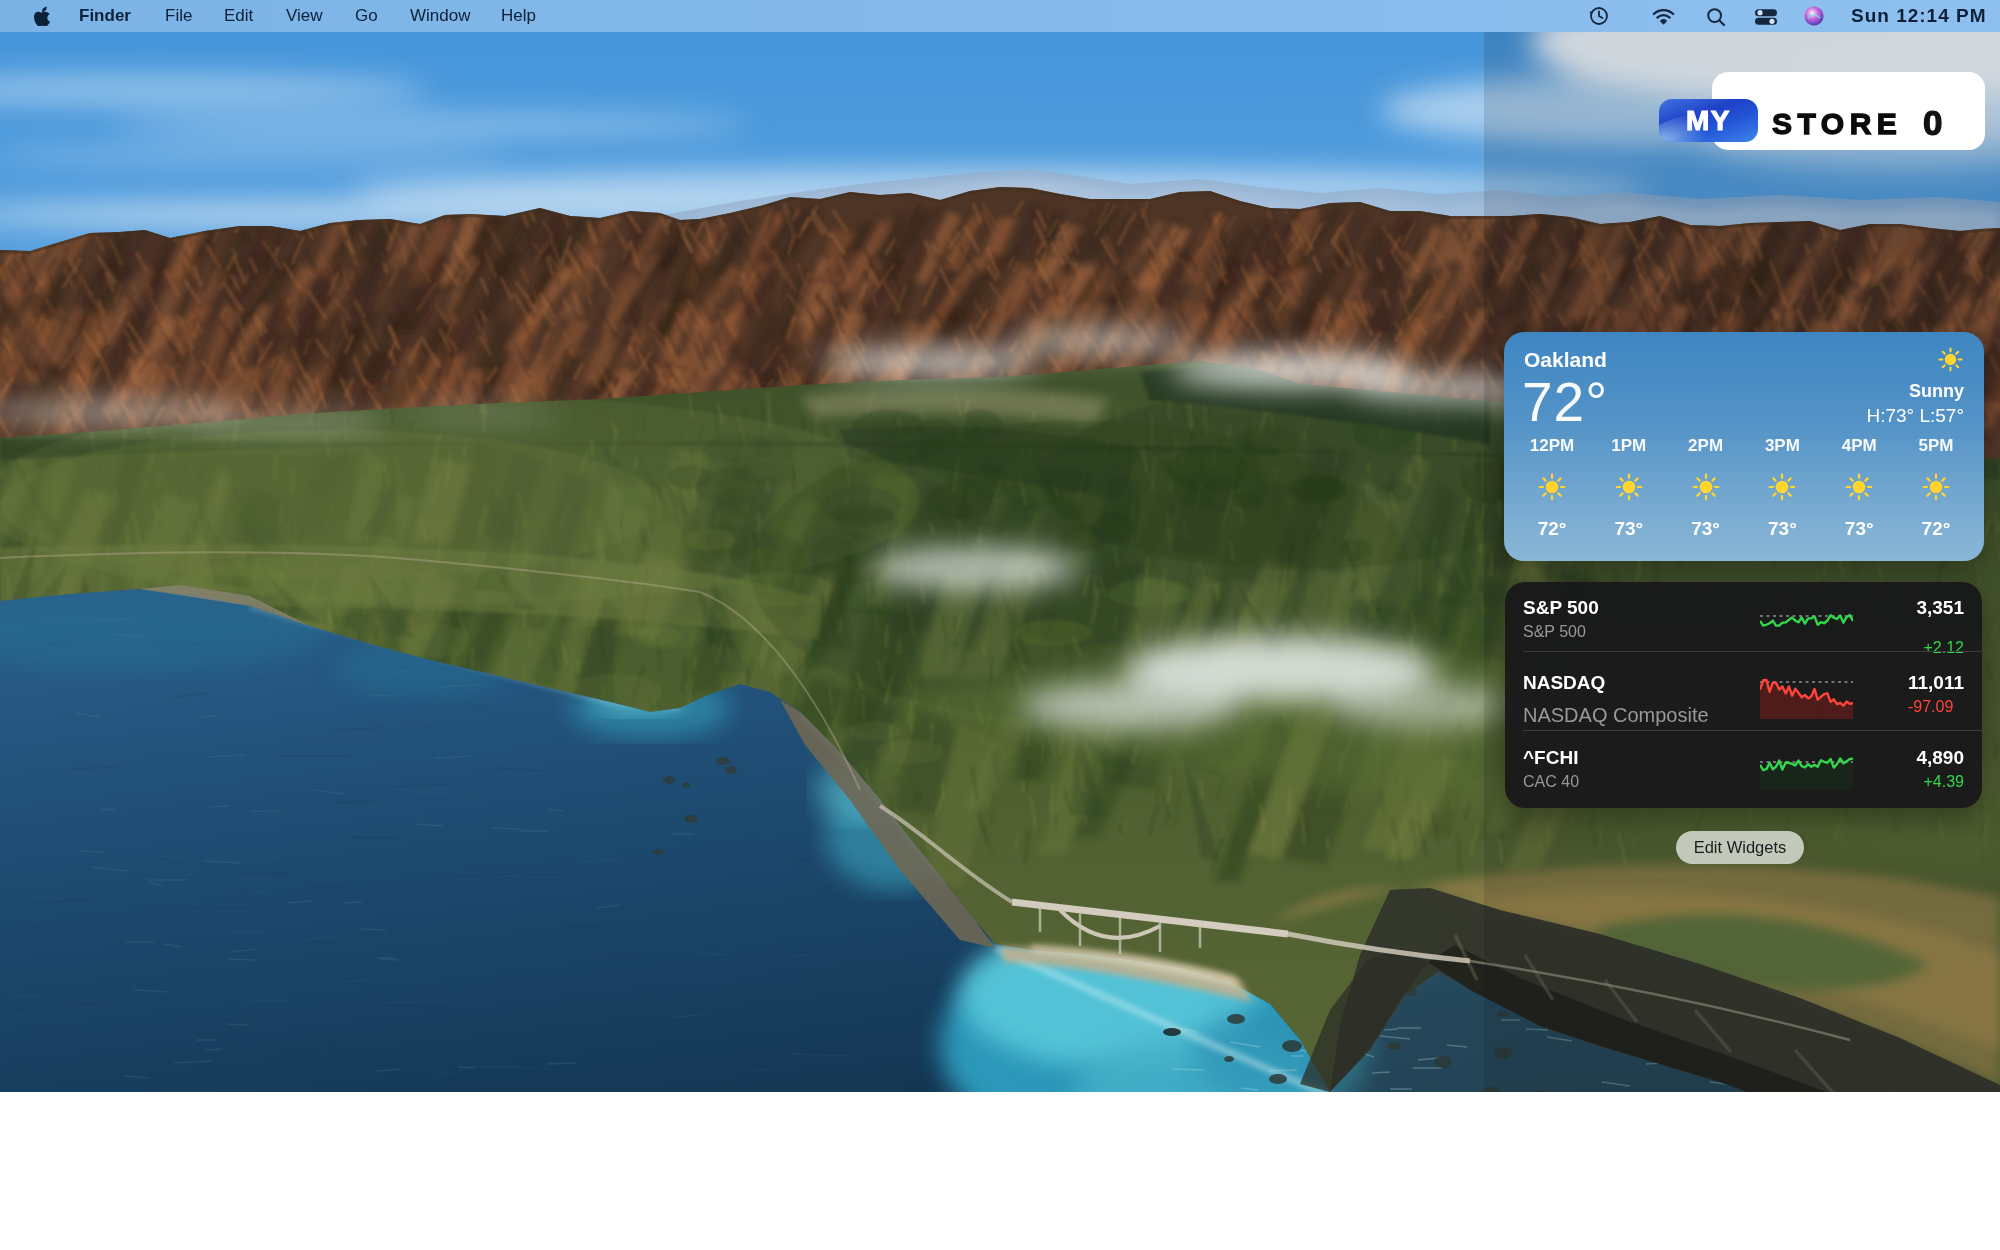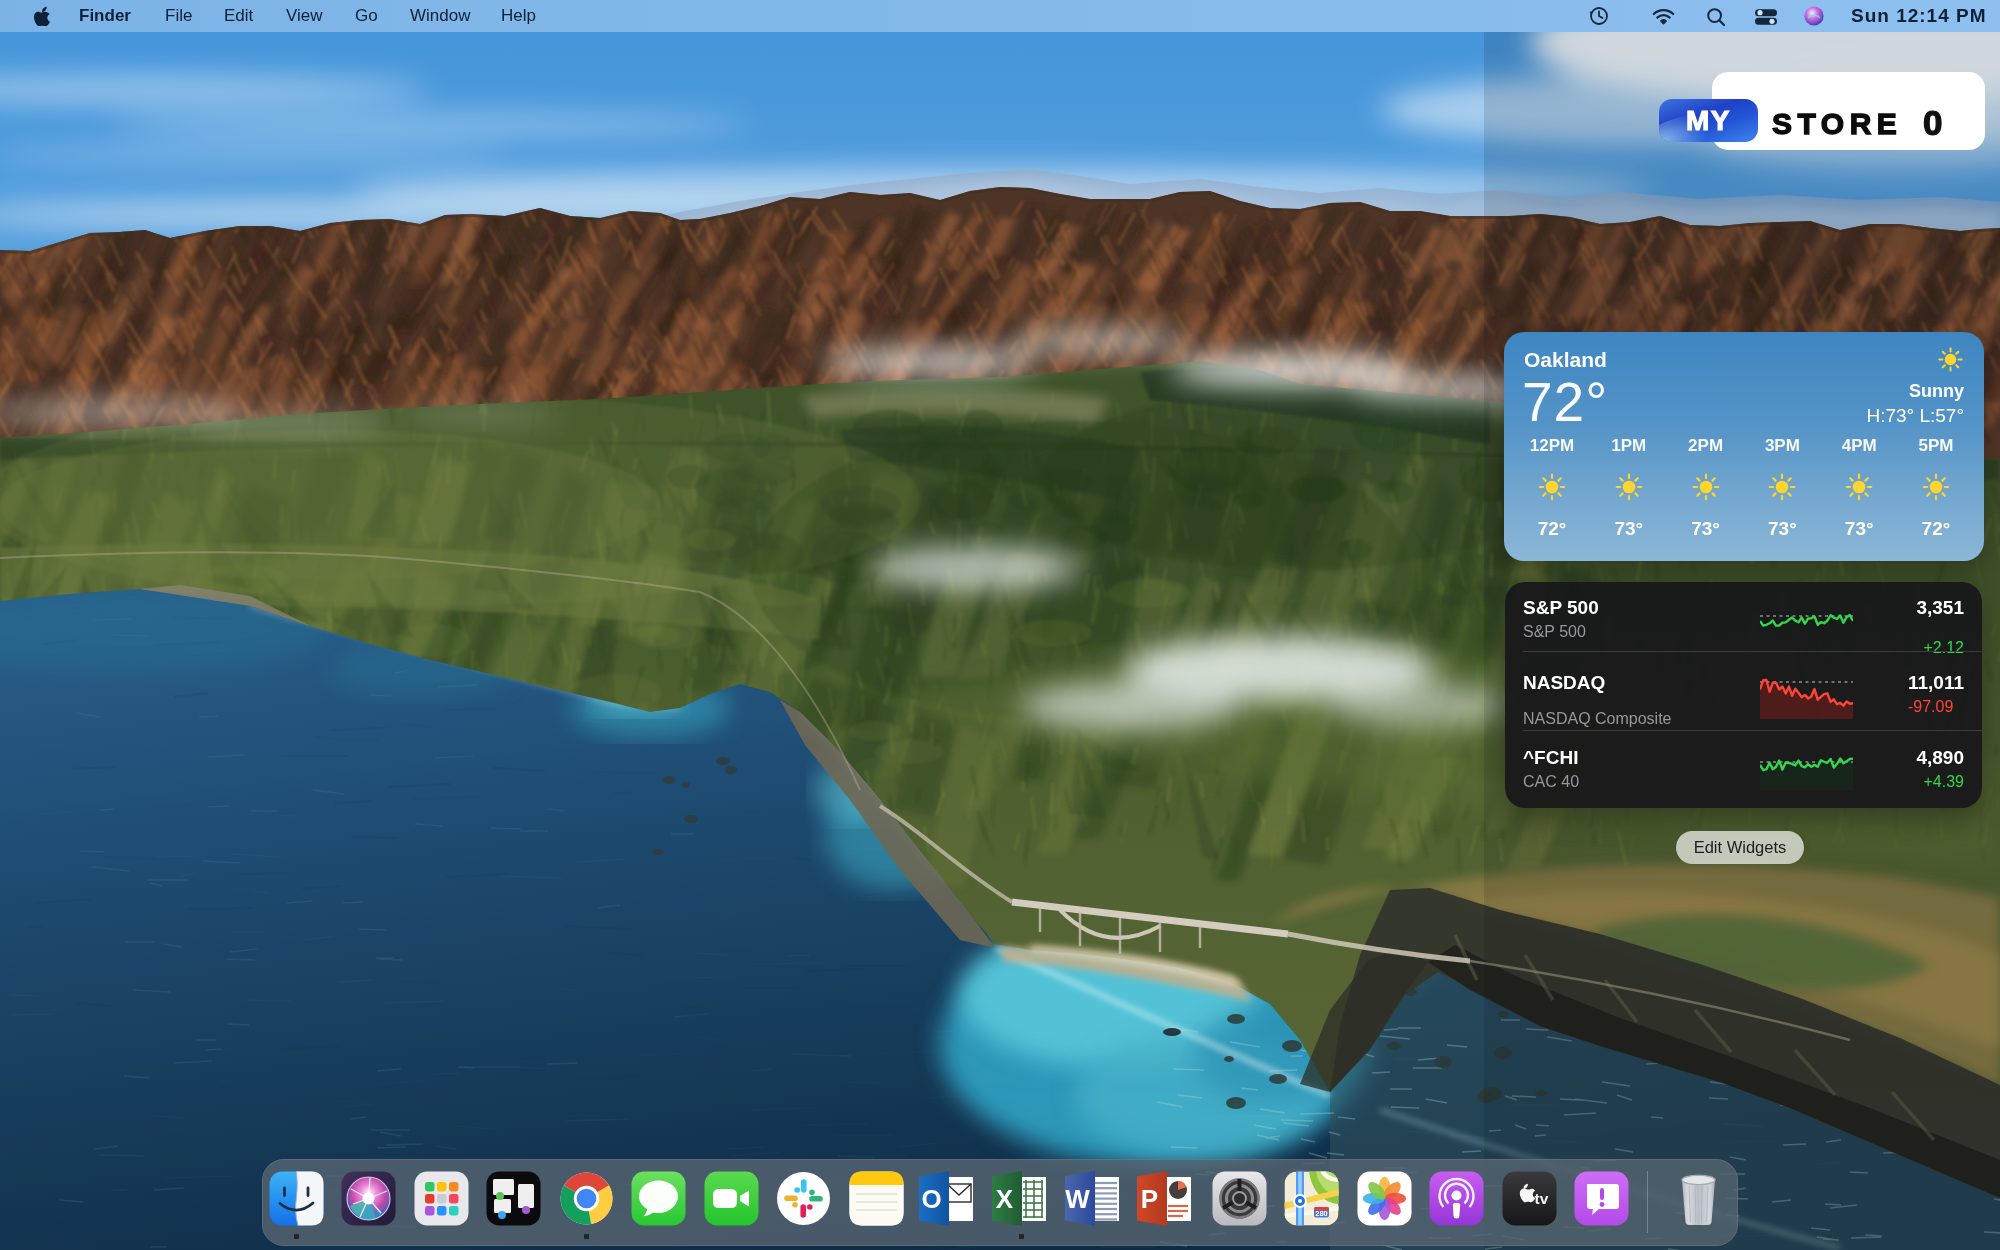--- a/index.html
+++ b/index.html
@@ -1,16 +1,16 @@
 <!DOCTYPE html>
 <html><head><meta charset="utf-8">
 <style>
 * { margin:0; padding:0; box-sizing:border-box; }
 html,body { width:2000px; height:1250px; overflow:hidden; font-family:"Liberation Sans", sans-serif; }
-#stage { position:relative; width:2000px; height:1250px; overflow:hidden; background:#fca5a5; }
+#stage { position:relative; width:2000px; height:1092px; overflow:hidden; background:#fca5a5; }
 #wall { position:absolute; top:0; left:0; }
 #ncdim { position:absolute; top:32px; right:0; width:516px; height:1218px; background:rgba(12,18,26,0.13); }
 #menubar { position:absolute; top:0; left:0; width:2000px; height:32px; background:linear-gradient(90deg,#7cb3e6,#84b9ea 50%,#8ec0ef); color:#0d2138; font-size:17px; }
 #menubar span { position:absolute; top:6px; }
 .widget { position:absolute; border-radius:20px; }
 #cal { left:1506px; top:76px; width:213px; height:229px; background:#ffffff; box-shadow:0 12px 26px rgba(0,0,0,0.30); }
 #rem { left:1752px; top:75px; width:228px; height:231px; background:#ffffff; box-shadow:0 12px 26px rgba(0,0,0,0.30); }
 #logo { position:absolute; left:1712px; top:72px; width:273px; height:78px; background:#ffffff; border-radius:16px; }
 #mybox { position:absolute; left:1659px; top:99px; width:99px; height:43px; border-radius:13px;
   background:linear-gradient(160deg, #3f74e0 0%, #1f41c8 38%, #2355d6 62%, #3e85ec 100%);
@@ -1057,21 +1057,21 @@
           <line x1="0" y1="8" x2="93" y2="8" stroke="#8e8e93" stroke-width="1.6" stroke-dasharray="3,3.5"></line>
           <path d="M0.0,13.0L3.2,17.5L6.4,16.8L9.6,15.2L12.8,12.6L16.0,17.6L19.2,17.5L22.4,14.7L25.7,14.4L28.9,11.8L32.1,9.5L35.3,12.6L38.5,14.3L41.7,9.4L44.9,15.7L48.1,10.5L51.3,10.3L54.5,8.4L57.7,16.8L60.9,14.2L64.1,15.2L67.3,12.7L70.6,7.3L73.8,9.7L77.0,11.0L80.2,7.4L83.4,14.7L86.6,9.2L89.8,7.1L93.0,12.9" fill="none" stroke="#32d74b" stroke-width="2.4" stroke-linejoin="round"></path>
         </svg></div>
 <div style="position:absolute;right:18px;top:15px;text-align:right">
 <div style="font-size:19px;font-weight:bold;color:#fff">3,351</div>
 <div style="font-size:16px;color:#32d74b;margin-top:20px">+2.12</div>
       </div>
       <div style="position:absolute;left:18px;right:0;top:69px;height:1px;background:#3c3c3e"></div>
       <div style="position:absolute;left:18px;top:90px;">
 <div style="font-size:19px;font-weight:bold;color:#fff">NASDAQ</div>
-<div style="font-size:16px;color:#98989d;margin-top:16px">NASDAQ Composite</div>
+<div style="font-size:20px;color:#98989d;margin-top:10px">NASDAQ Composite</div>
       </div>
 <div style="position:absolute;left:255px;top:90px"><svg width="93" height="47" viewBox="0 0 93 47">
           <path d="M0.0,17.5L3.2,8.3L6.4,8.0L9.6,19.8L12.8,10.7L16.0,10.6L19.2,17.5L22.4,14.5L25.7,21.6L28.9,14.4L32.1,23.7L35.3,16.7L38.5,20.7L41.7,25.3L44.9,22.9L48.1,26.4L51.3,24.4L54.5,17.1L57.7,27.7L60.9,24.9L64.1,22.1L67.3,21.3L70.6,29.9L73.8,27.3L77.0,32.2L80.2,30.8L83.4,33.7L86.6,29.6L89.8,31.8L93.0,31.3L93.0,47L0.0,47Z" fill="#7a1f1c" opacity="0.55"></path>
           <line x1="0" y1="10" x2="93" y2="10" stroke="#8e8e93" stroke-width="1.6" stroke-dasharray="3,3.5"></line>
           <path d="M0.0,17.5L3.2,8.3L6.4,8.0L9.6,19.8L12.8,10.7L16.0,10.6L19.2,17.5L22.4,14.5L25.7,21.6L28.9,14.4L32.1,23.7L35.3,16.7L38.5,20.7L41.7,25.3L44.9,22.9L48.1,26.4L51.3,24.4L54.5,17.1L57.7,27.7L60.9,24.9L64.1,22.1L67.3,21.3L70.6,29.9L73.8,27.3L77.0,32.2L80.2,30.8L83.4,33.7L86.6,29.6L89.8,31.8L93.0,31.3" fill="none" stroke="#ff453a" stroke-width="2.4" stroke-linejoin="round"></path>
         </svg></div>
 <div style="position:absolute;right:18px;top:90px;">
 <div style="font-size:19px;font-weight:bold;color:#fff">11,011</div>
 <div style="font-size:16px;color:#ff453a;margin-top:4px">-97.09</div>
       </div>

